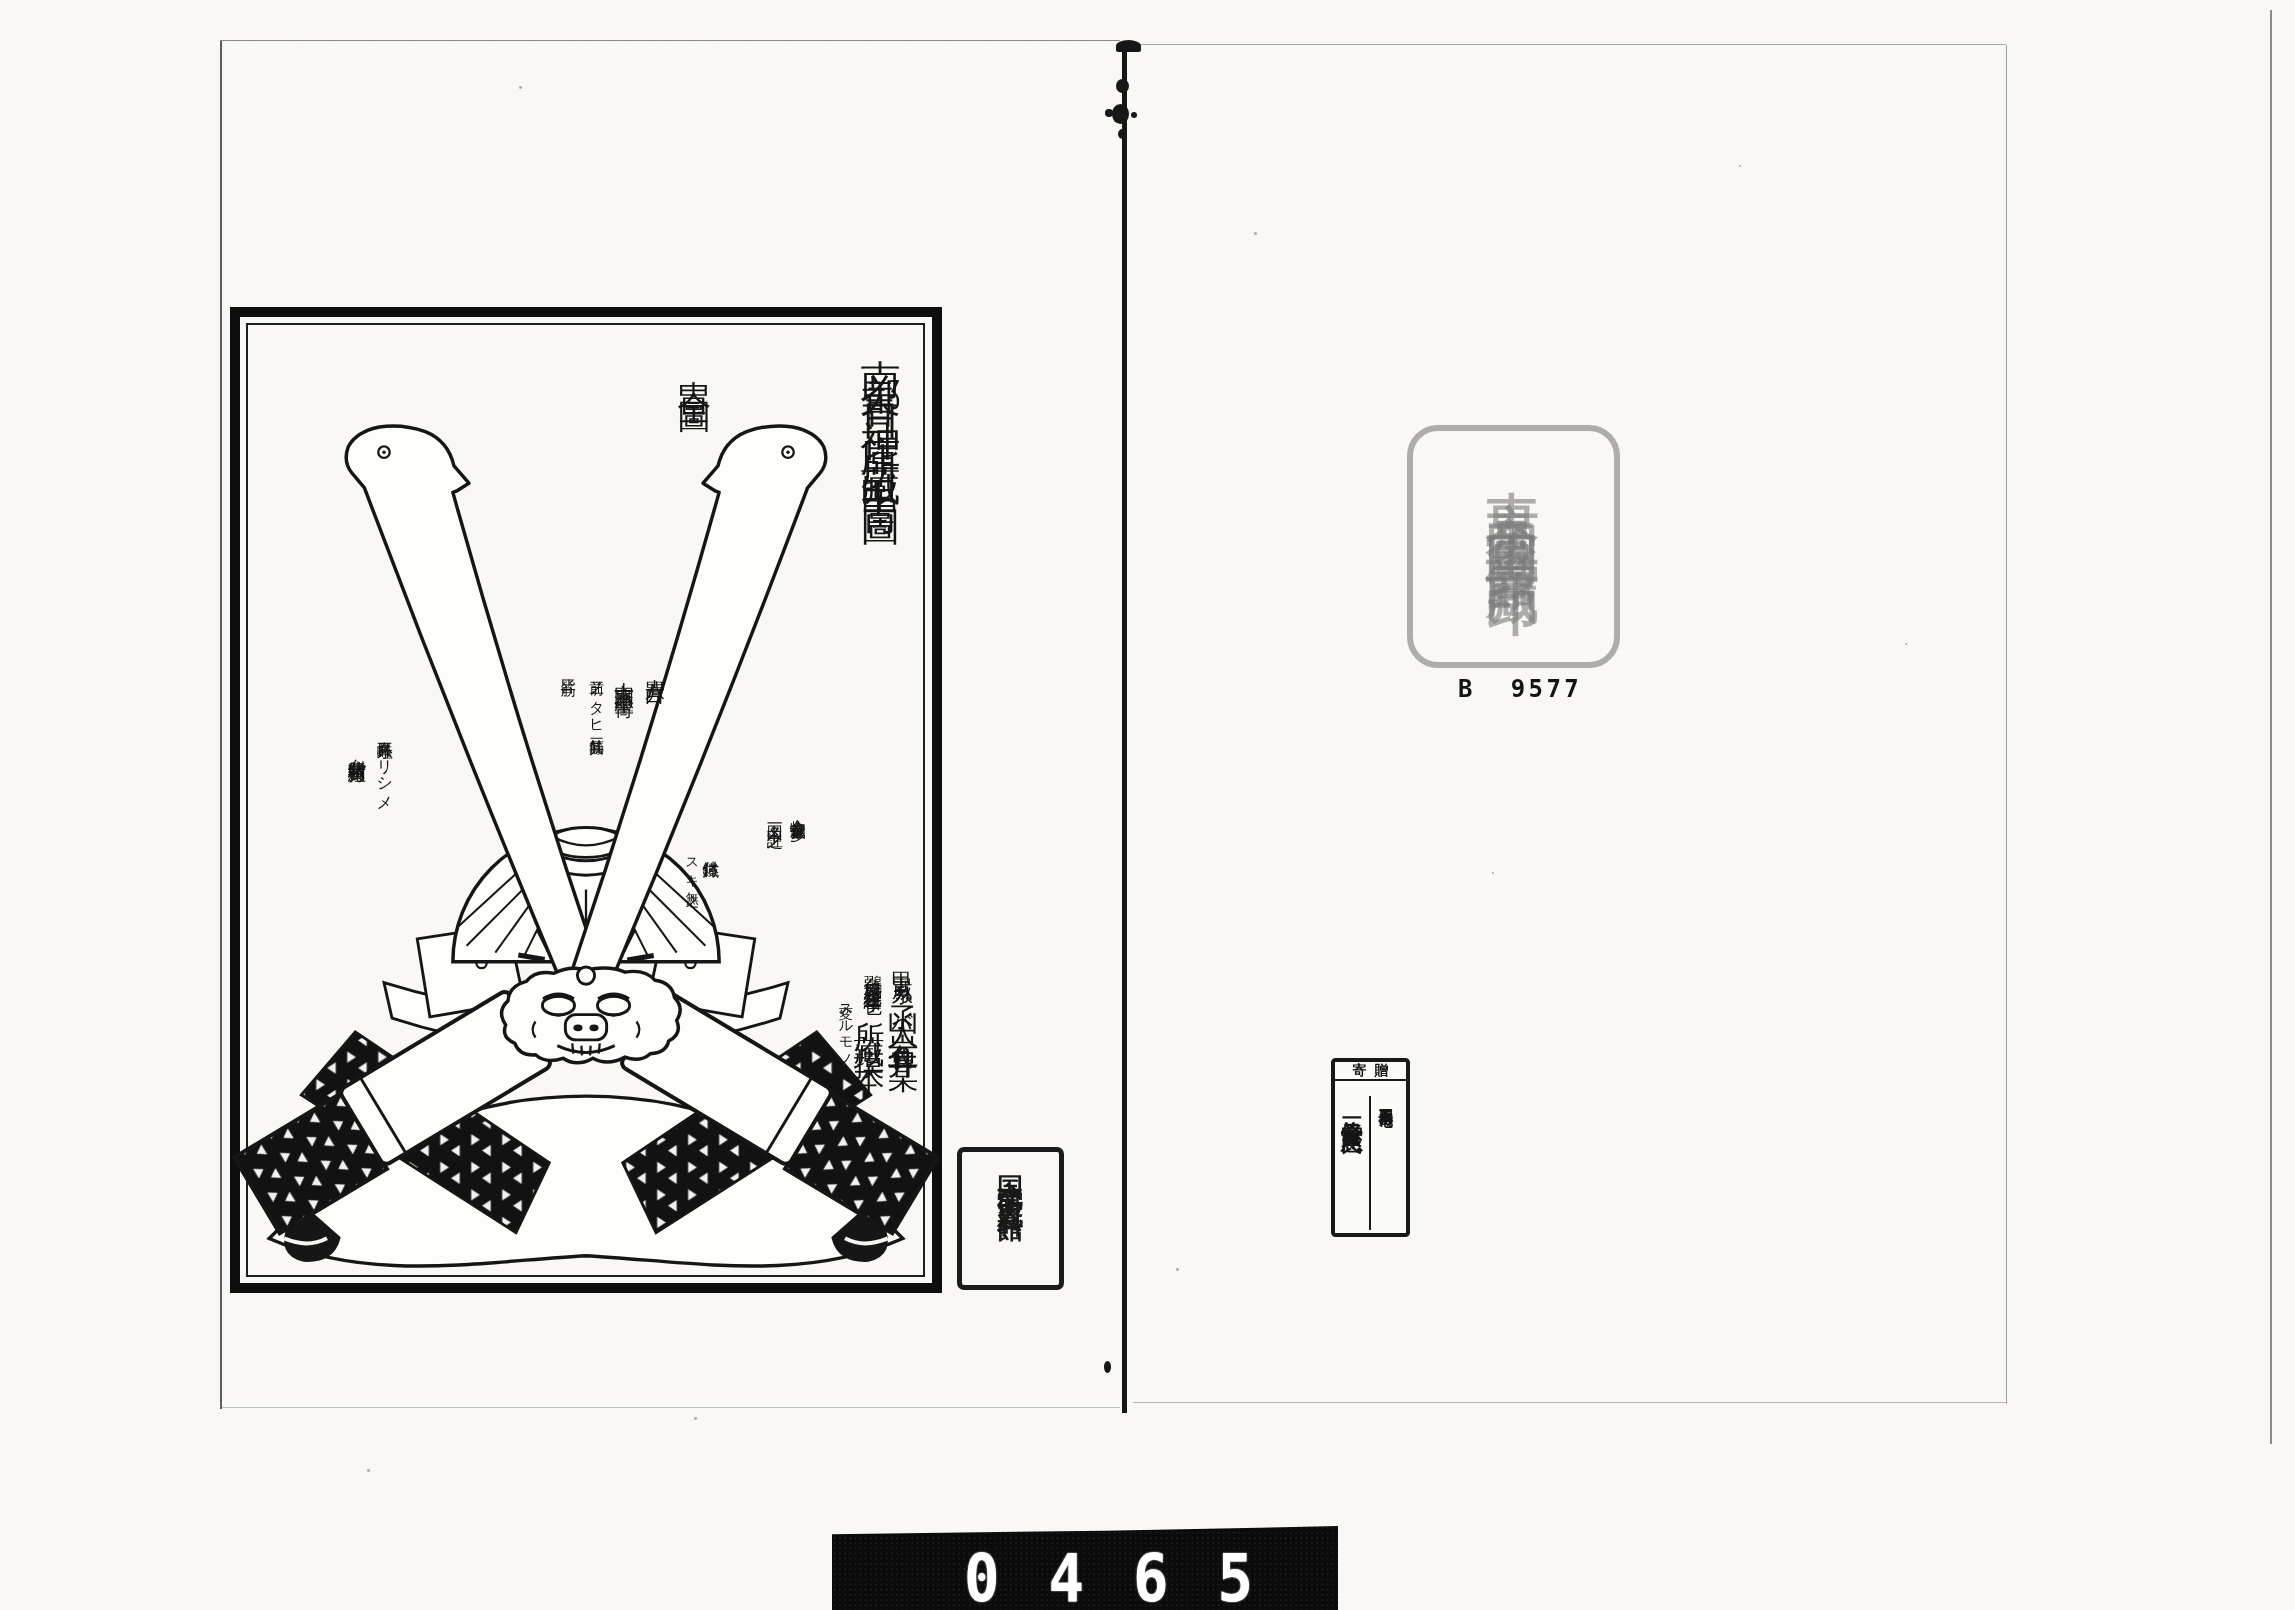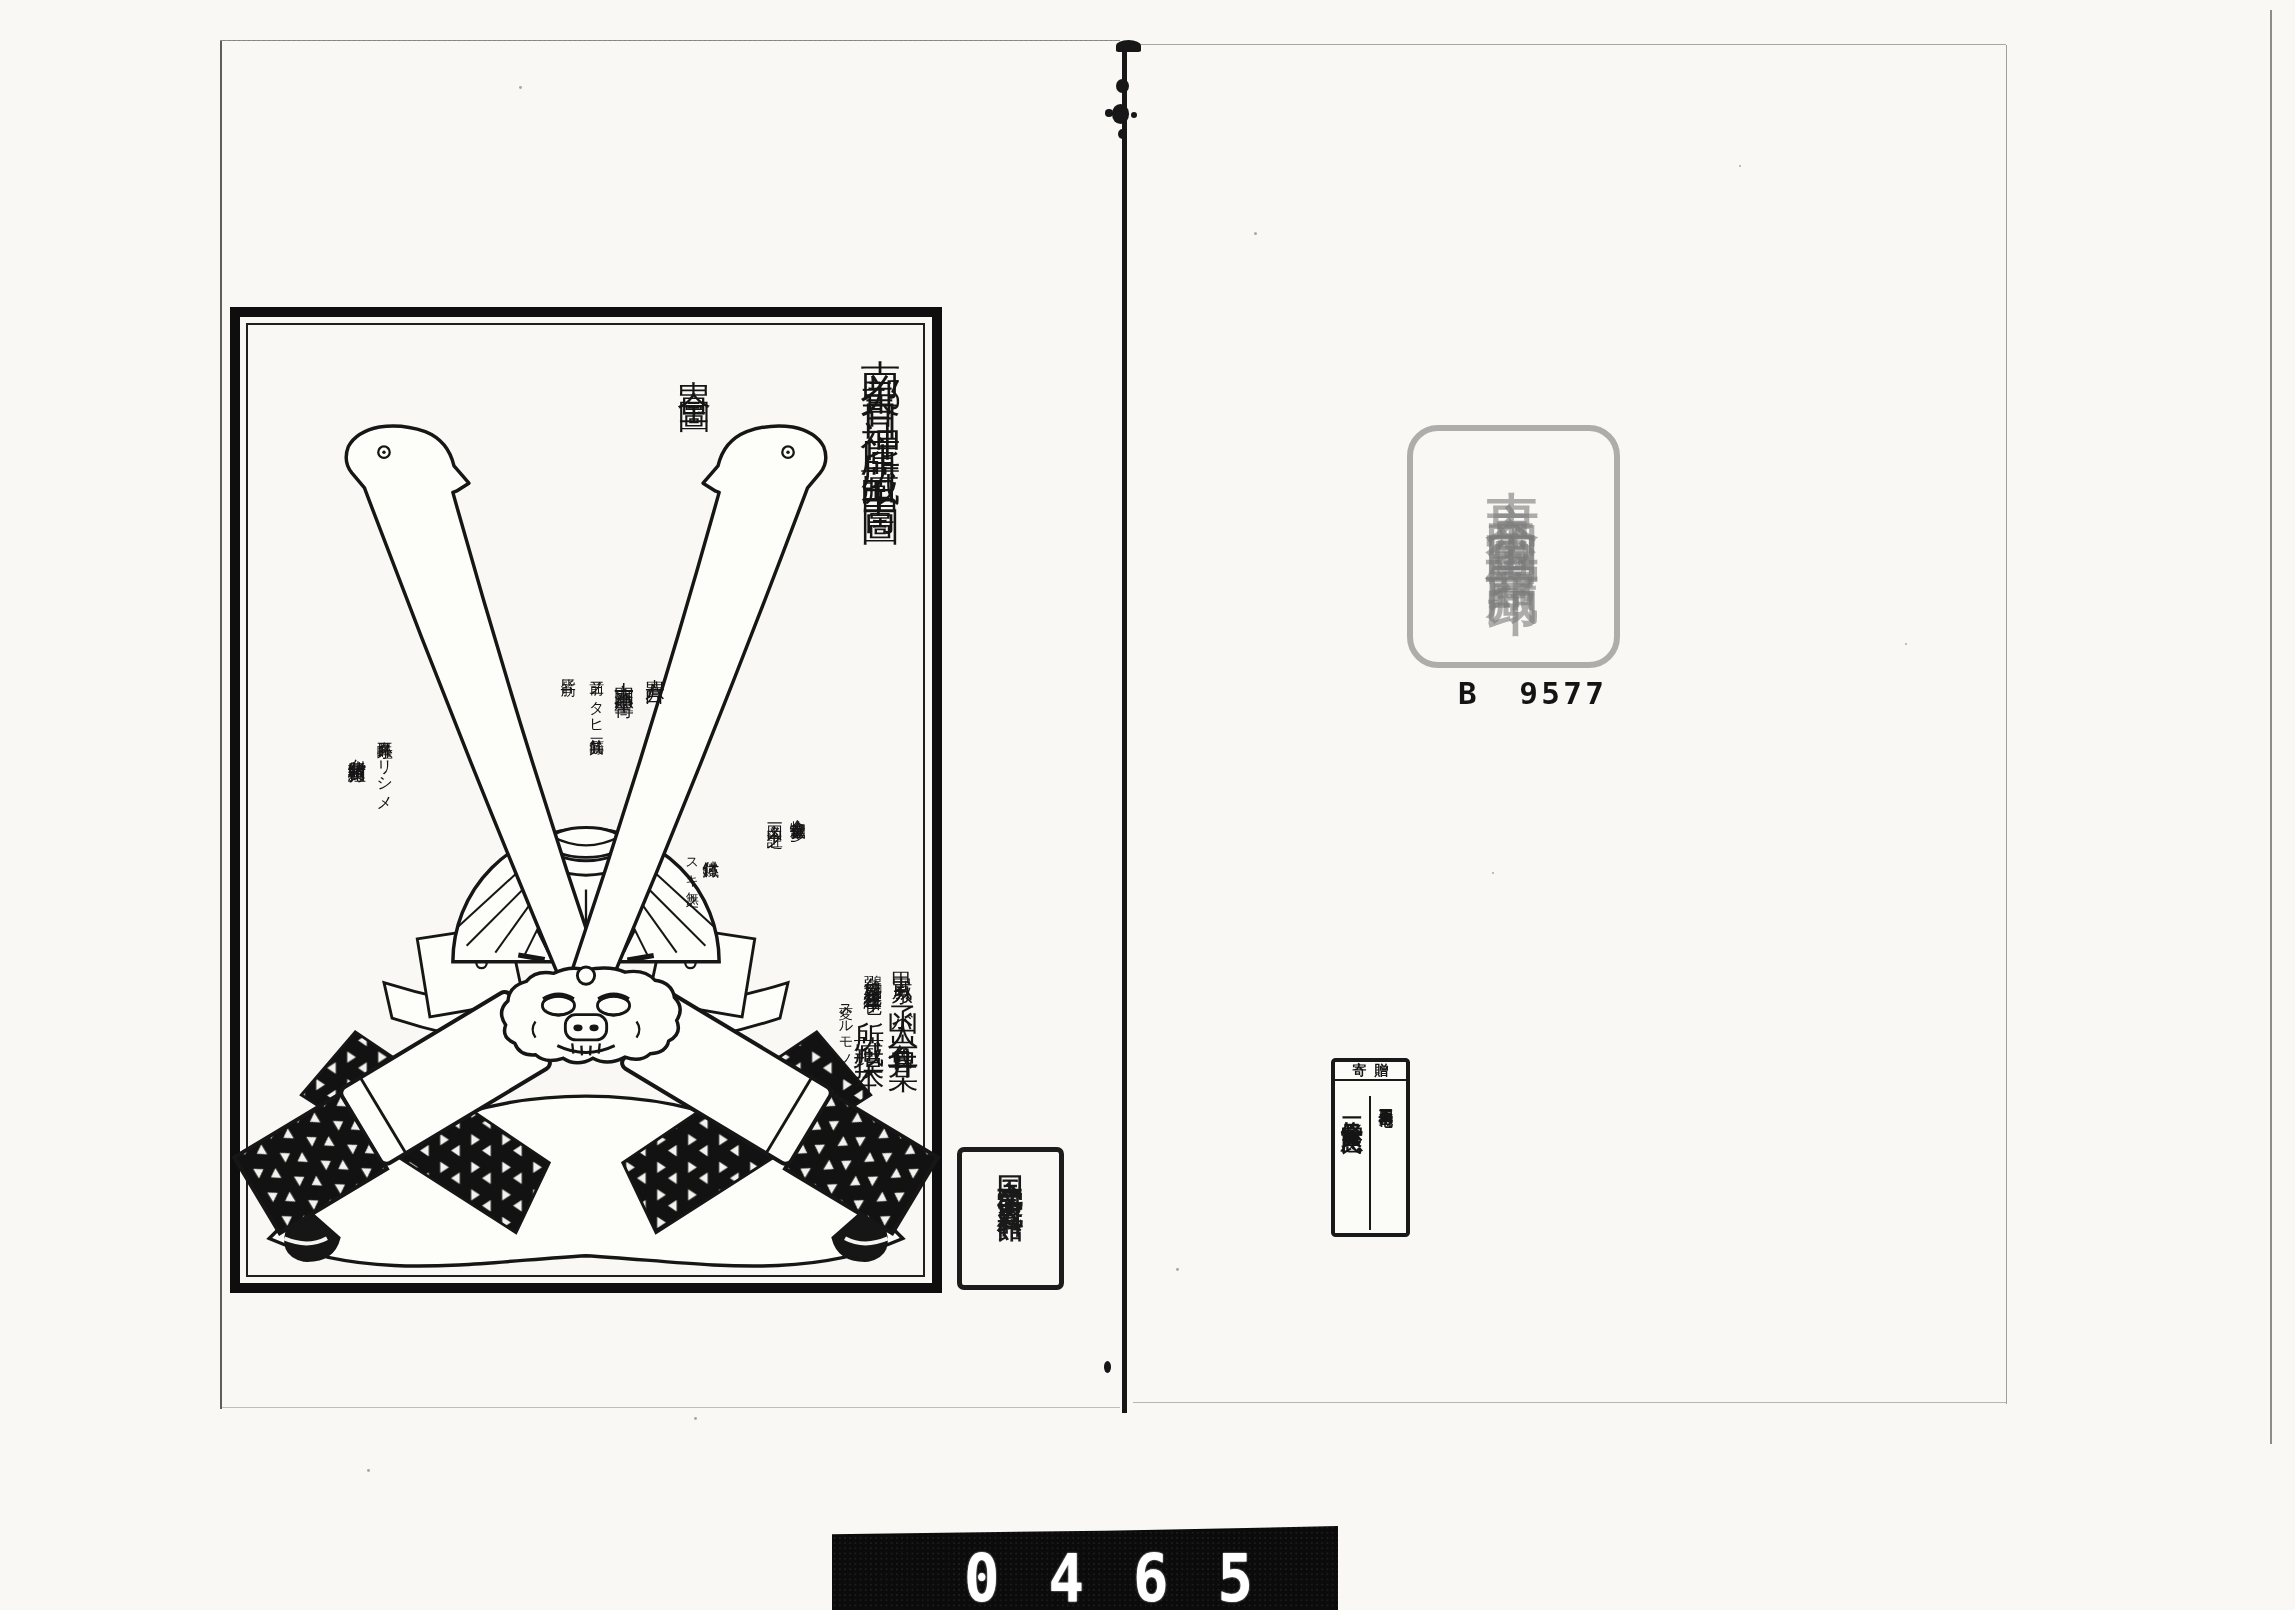--- a/index.html
+++ b/index.html
@@ -62,21 +62,21 @@
   }
   #library-seal .glyphs {
     writing-mode:vertical-rl; text-orientation:upright;
     font-size:53px; letter-spacing:11.5px; line-height:1.22;
     height:198px; font-weight:bold;
     color:rgba(122,122,122,.6); filter:blur(0.7px);
   }
   #call-number {
     position:absolute; left:1458px; top:675px;
     font-family:"DejaVu Sans Mono","Liberation Mono",monospace;
-    font-size:31px; font-weight:bold; color:#141414; word-spacing:17px;
+    font-size:24px; font-weight:bold; color:#141414; word-spacing:17px;
     letter-spacing:3.4px;
   }
   #donation-stamp {
     position:absolute; left:1331px; top:1058px; width:79px; height:179px;
     border:4px solid #191919; border-radius:4.6px; background:rgba(255,255,255,.4);
   }
   #donation-header {
     position:absolute; left:0; top:0; width:100%; height:19px;
     border-bottom:2.9px solid #191919;
     display:flex; align-items:center; justify-content:center;

